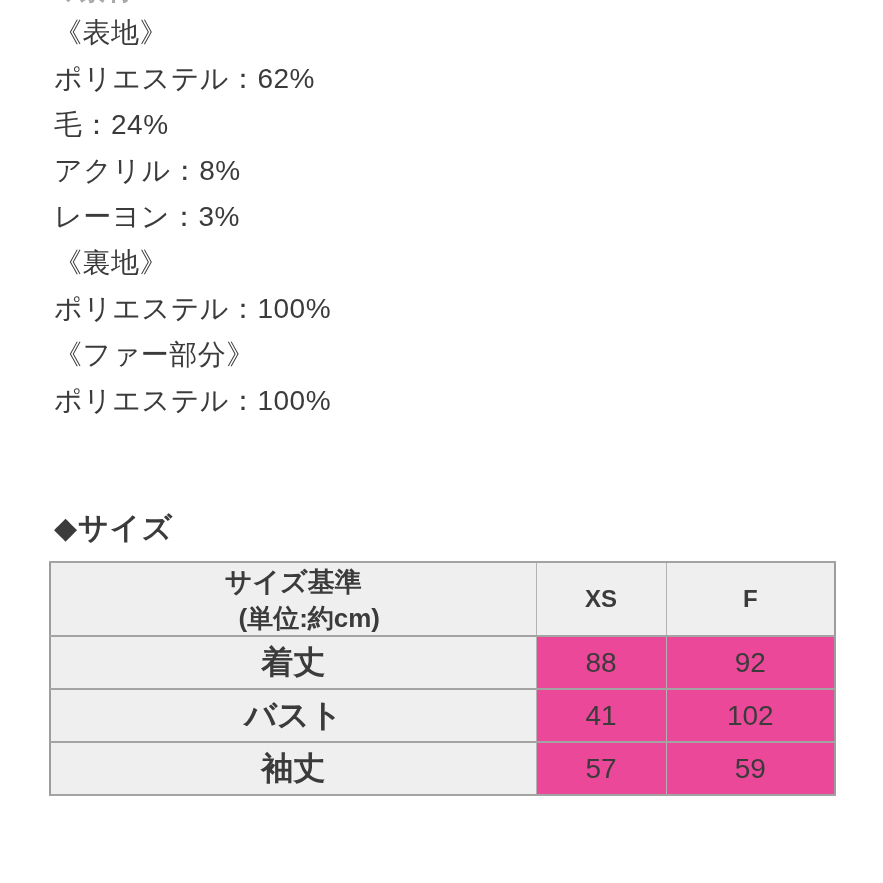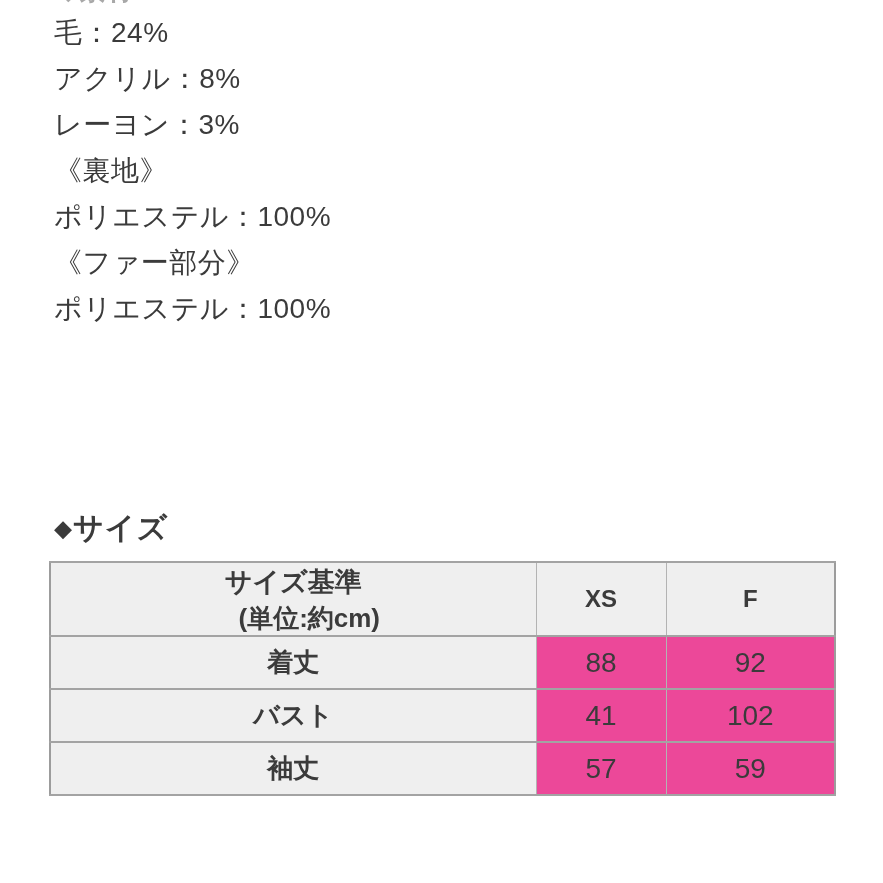--- a/index.html
+++ b/index.html
@@ -35,21 +35,20 @@
     white-space: nowrap;
   }
   .size-heading {
     position: absolute;
     top: 508px;
     left: 54px;
     font-size: 30px;
     font-weight: 700;
     letter-spacing: 1px;
     white-space: nowrap;
-    font-family: Liberation Mono, monospace;
   }
   table.size-table {
     position: absolute;
     top: 561px;
     left: 49px;
     width: 785px;
     border-collapse: collapse;
     table-layout: fixed;
     border: 2px solid #9c9c9c;
   }
@@ -64,29 +63,31 @@
     border-top: 2px solid #a3a3a3;
     border-bottom: 2px solid #a3a3a3;
   }
   .size-table .shaded { background: #efefef; }
   .size-table .white-cell { background: #ec4899; }
   .header-row { height: 70px; }
   .data-row { height: 53px; }
   .hdr-label-line1 { font-size: 27px; font-weight: 700; line-height: 38px; }
   .hdr-label-line2 { font-size: 26px; font-weight: 700; line-height: 34px; padding-left: 32px; }
   .hdr-col { font-size: 24px; font-weight: 700; }
-  .row-label { font-size: 26px; font-weight: 700; }
+  .row-label { font-size: 32px; font-weight: 700; }
   .row-value { font-size: 28px; font-weight: 400; }
 </style>
 </head>
 <body>
 
 <div class="clip-top">◆素材</div>
 
 <div class="materials">
+  <div>《表地》</div>
+  <div>ポリエステル：62%</div>
   <div>毛：24%</div>
   <div>アクリル：8%</div>
   <div>レーヨン：3%</div>
   <div>《裏地》</div>
   <div>ポリエステル：100%</div>
   <div>《ファー部分》</div>
   <div>ポリエステル：100%</div>
 </div>
 
 <div class="size-heading">◆サイズ</div>

